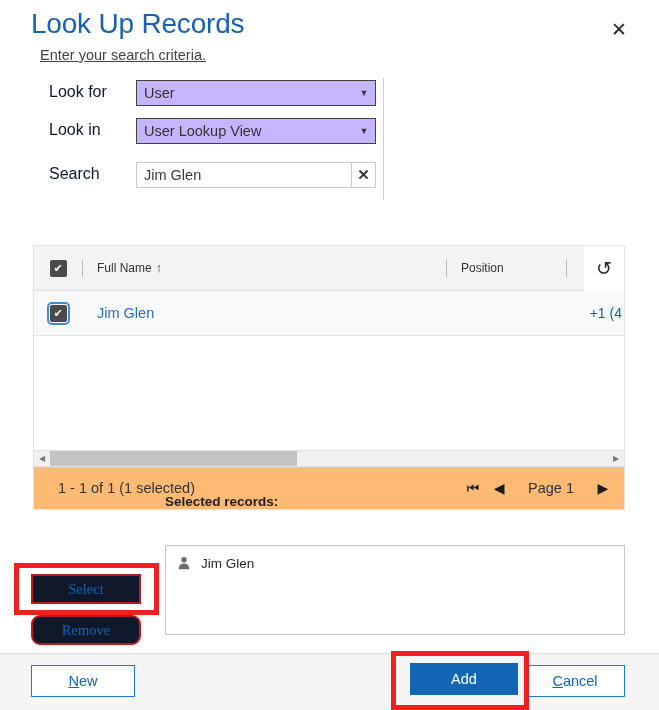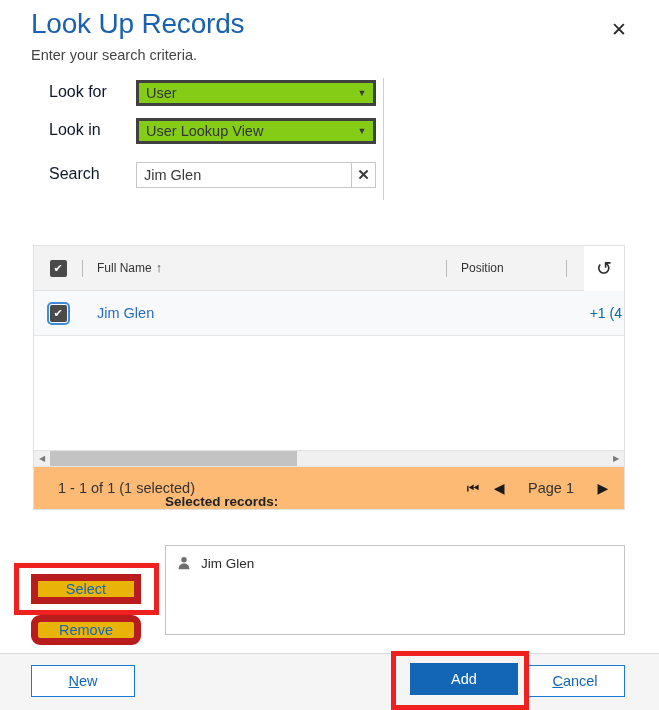--- a/index.html
+++ b/index.html
@@ -23,24 +23,25 @@
     position: absolute;
     left: 31px; top: 8px;
     font-size: 28px;
     color: #1a62b0;
     font-weight: 400;
     letter-spacing: -0.2px;
     white-space: nowrap;
   }
   .dlg-subtitle {
     position: absolute;
-    left: 31px; top: 47px;
+    left: 40px; top: 47px;
     font-size: 14.5px;
     color: #444444;
     white-space: nowrap;
+    text-decoration: underline;
   }
   .close-btn {
     position: absolute;
     right: 28px; top: 17px;
     width: 24px; height: 24px;
     display: flex; align-items: center; justify-content: center;
     font-size: 19px;
     color: #2b2b2b;
     cursor: pointer;
     line-height: 1;
@@ -57,22 +58,22 @@
     width: 100px;
     font-size: 16px;
     color: #0f172a;
     white-space: nowrap;
   }
   .form-control {
     position: absolute;
     left: 104px;
     width: 240px;
     height: 26px;
-    border: 3px solid #404040;
-    background: #84cc16;
+    border: 1px solid #404040;
+    background: #c4b5fd;
     font-size: 14.5px;
     color: #333333;
     display: flex;
     align-items: center;
   }
   .form-control .sel-text {
     padding-left: 7px;
     flex: 1;
     white-space: nowrap;
     overflow: hidden;
@@ -300,25 +301,25 @@
     font-size: 13.5px;
     color: #2b2b2b;
     padding-left: 9px;
     white-space: nowrap;
   }
 
   
   .side-btn {
     position: absolute;
     width: 110px; height: 30px;
-    border: 7px solid #b91c1c;
-    background: #eab308;
+    border: 2px solid #b91c1c;
+    background: #0f172a;
     color: #1466b8;
     font-size: 14.5px;
-    font-family: Liberation Sans, sans-serif;
+    font-family: Liberation Serif, serif;
     cursor: pointer;
     display: flex;
     align-items: center;
     justify-content: center;
   }
   #btn-select { left: 31px; top: 574px; }
   #btn-remove { left: 31px; top: 615px; border-radius: 9px; }
 
   
   .footer {

